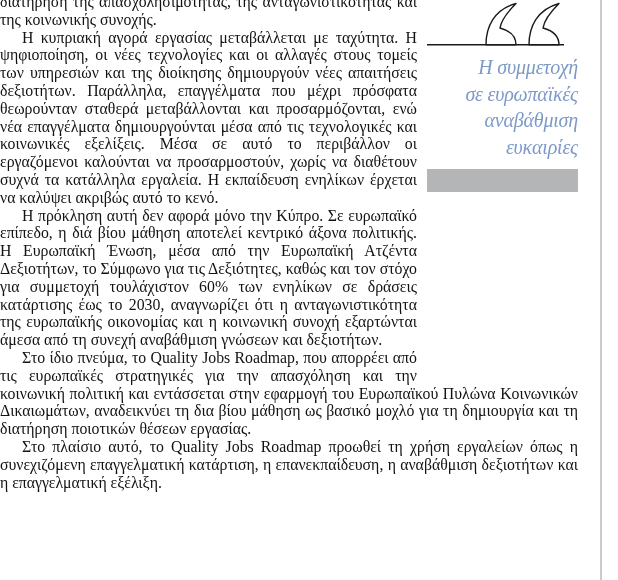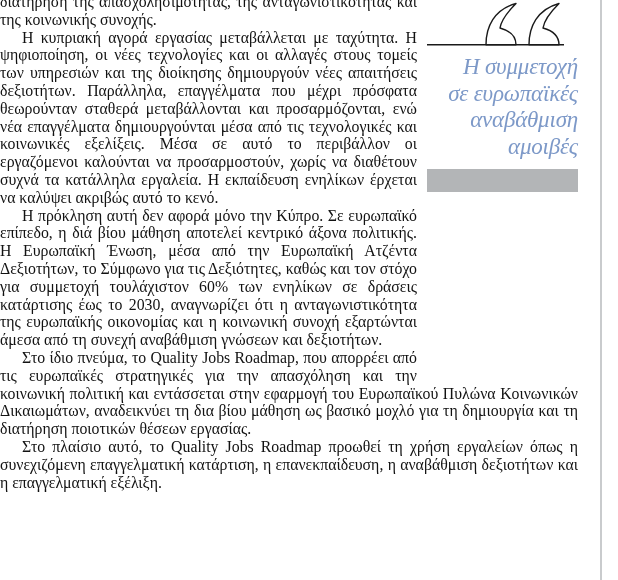--- a/index.html
+++ b/index.html
@@ -46,21 +46,21 @@
     margin-left:10px;
     box-sizing:border-box;
     padding-top:9px;
     text-align:right;
   }
   .pq-icon{ width:141px; height:44px; }
   .pq-icon svg{ display:block; }
   .pq-lines{
     margin-top:8px;
     font-style:italic;
-    font-size:23px;
+    font-size:20px;
     line-height:26.5px;
     letter-spacing:-0.2px;
     color:var(--quote-color);
   }
   .pq-lines div{ white-space:nowrap; }
   .pq-bar{
     margin-top:9px;
     width:100%;
     height:23px;
     background:var(--bar-color);
@@ -78,21 +78,21 @@
         <svg width="141" height="44" viewBox="0 0 141 44" xmlns="http://www.w3.org/2000/svg" aria-hidden="true">
           <line x1="0" y1="42.8" x2="137" y2="42.8" stroke="#1a1a1a" stroke-width="1.5"></line>
           <path d="M59,42.8 C59,25 67,7.5 89,1.5 C79,11.5 74,19.5 73,26 C82,28.5 89,33.5 89,42.8 Z" fill="#ffffff" stroke="#1a1a1a" stroke-width="1.4" stroke-linejoin="round"></path>
           <path d="M102,42.8 C102,25 110,7.5 132,1.5 C122,11.5 117,19.5 116,26 C125,28.5 132,33.5 132,42.8 Z" fill="#ffffff" stroke="#1a1a1a" stroke-width="1.4" stroke-linejoin="round"></path>
         </svg>
       </div>
       <div class="pq-lines">
           <div>Η συμμετοχή</div>
           <div>σε ευρωπαϊκές</div>
           <div>αναβάθμιση</div>
-          <div>αμοιβές</div>
+          <div>ευκαιρίες</div>
         </div>
       <div class="pq-bar"></div>
     </aside>
 
     <div class="paras">
         <p class="cont">διατήρηση της απασχολησιμότητας, της ανταγωνιστικότητας και της κοινωνικής συνοχής.</p>
         <p>Η κυπριακή αγορά εργασίας μεταβάλλεται με ταχύτητα. Η ψηφιοποίηση, οι νέες τεχνολογίες και οι αλλαγές στους τομείς των υπηρεσιών και της διοίκησης δημιουργούν νέες απαιτήσεις δεξιοτήτων. Παράλληλα, επαγγέλματα που μέχρι πρόσφατα θεωρούνταν σταθερά μεταβάλλονται και προσαρμόζονται, ενώ νέα επαγγέλματα δημιουργούνται μέσα από τις τεχνολογικές και κοινωνικές εξελίξεις. Μέσα σε αυτό το περιβάλλον οι εργαζόμενοι καλούνται να προσαρμοστούν, χωρίς να διαθέτουν συχνά τα κατάλληλα εργαλεία. Η εκπαίδευση ενηλίκων έρχεται να καλύψει ακριβώς αυτό το κενό.</p>
         <p>Η πρόκληση αυτή δεν αφορά μόνο την Κύπρο. Σε ευρωπαϊκό επίπεδο, η διά βίου μάθηση αποτελεί κεντρικό άξονα πολιτικής. Η Ευρωπαϊκή Ένωση, μέσα από την Ευρωπαϊκή Ατζέντα Δεξιοτήτων, το Σύμφωνο για τις Δεξιότητες, καθώς και τον στόχο για συμμετοχή τουλάχιστον 60% των ενηλίκων σε δράσεις κατάρτισης έως το 2030, αναγνωρίζει ότι η ανταγωνιστικότητα της ευρωπαϊκής οικονομίας και η κοινωνική συνοχή εξαρτώνται άμεσα από τη συνεχή αναβάθμιση γνώσεων και δεξιοτήτων.</p>
         <p>Στο ίδιο πνεύμα, το Quality Jobs Roadmap, που απορρέει από τις ευρωπαϊκές στρατηγικές για την απασχόληση και την κοινωνική πολιτική και εντάσσεται στην εφαρμογή του Ευρωπαϊκού Πυλώνα Κοινωνικών Δικαιωμάτων, αναδεικνύει τη δια βίου μάθηση ως βασικό μοχλό για τη δημιουργία και τη διατήρηση ποιοτικών θέσεων εργασίας.</p>
         <p>Στο πλαίσιο αυτό, το Quality Jobs Roadmap προωθεί τη χρήση εργαλείων όπως η συνεχιζόμενη επαγγελματική κατάρτιση, η επανεκπαίδευση, η αναβάθμιση δεξιοτήτων και η επαγγελματική εξέλιξη.</p>

